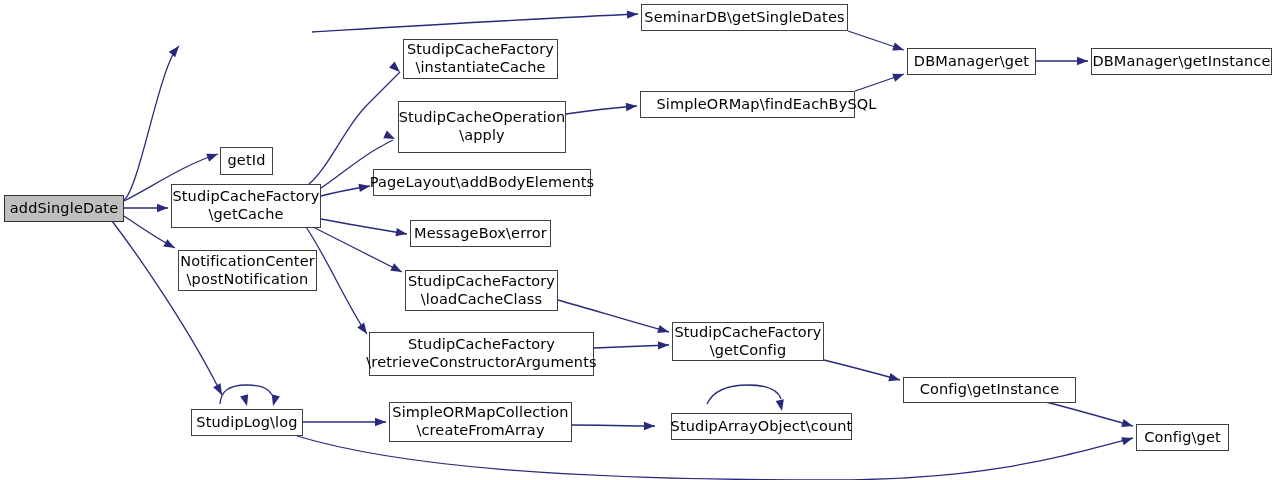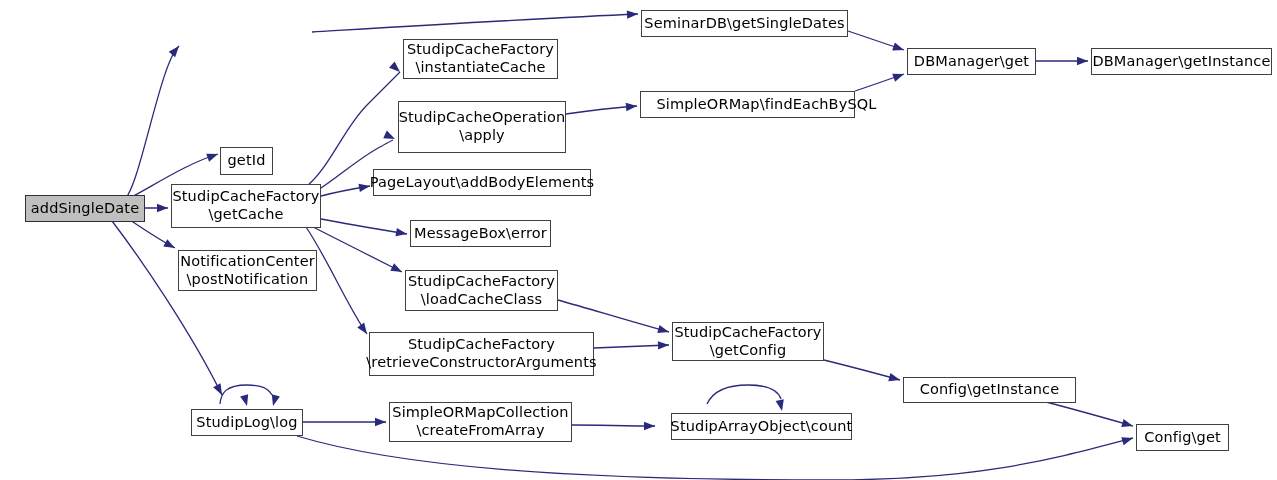--- a/index.html
+++ b/index.html
@@ -94,40 +94,40 @@
       <path d="M572,425 C598,425 628,426 655,426" fill="none" stroke="#2a2a7a" stroke-width="1.3"></path>
       <polygon points="0,0 -11,-4.2 -11,4.2" fill="#2a2a7a" transform="translate(655,426) rotate(0)"></polygon>
       <path d="M297,436 C400,467 570,480 828,480 C980,480 1053,459 1133,438" fill="none" stroke="#2a2a7a" stroke-width="1.3"></path>
       <polygon points="0,0 -11,-4.2 -11,4.2" fill="#2a2a7a" transform="translate(1133,438) rotate(-17)"></polygon>
       <path d="M220,404 C221,393 226,385 247,385 C261,385 268,388 272,395" fill="none" stroke="#2a2a7a" stroke-width="1.3"></path>
       <polygon points="0,0 -11,-4.2 -11,4.2" fill="#2a2a7a" transform="translate(247,406) rotate(75)"></polygon>
       <polygon points="0,0 -11,-4.2 -11,4.2" fill="#2a2a7a" transform="translate(273,406) rotate(105)"></polygon>
       <path d="M707,404 C712,393 723,385 748,385 C766,385 778,390 781,399" fill="none" stroke="#2a2a7a" stroke-width="1.3"></path>
       <polygon points="0,0 -11,-4.2 -11,4.2" fill="#2a2a7a" transform="translate(782,411) rotate(78)"></polygon>
     </svg>
-<div class="node root" style="left: 4px; top: 195px; width: 120px; height: 27px; margin-left: 21px;"><span>addSingleDate</span></div>
+<div class="node root" style="left: 4px; top: 195px; width: 120px; height: 27px;"><span>addSingleDate</span></div>
     <div class="node" style="left: 220px; top: 147px; width: 53px; height: 28px;"><span>getId</span></div>
     <div class="node" style="left: 171px; top: 184px; width: 150px; height: 44px;"><span>StudipCacheFactory
 \getCache</span></div>
     <div class="node" style="left: 178px; top: 250px; width: 139px; height: 41px;"><span>NotificationCenter
 \postNotification</span></div>
     <div class="node" style="left: 191px; top: 409px; width: 112px; height: 27px;"><span>StudipLog\log</span></div>
     <div class="node" style="left: 403px; top: 39px; width: 155px; height: 40px;"><span>StudipCacheFactory
 \instantiateCache</span></div>
     <div class="node" style="left: 398px; top: 101px; width: 168px; height: 52px;"><span>StudipCacheOperation
 \apply</span></div>
     <div class="node" style="left: 373px; top: 169px; width: 218px; height: 27px; align-items: center;"><span>PageLayout\addBodyElements</span></div>
     <div class="node" style="left: 410px; top: 220px; width: 141px; height: 27px;"><span>MessageBox\error</span></div>
     <div class="node" style="left: 405px; top: 270px; width: 153px; height: 41px;"><span>StudipCacheFactory
 \loadCacheClass</span></div>
     <div class="node" style="left: 369px; top: 332px; width: 225px; height: 44px;"><span>StudipCacheFactory
 \retrieveConstructorArguments</span></div>
     <div class="node" style="left: 389px; top: 402px; width: 183px; height: 40px;"><span>SimpleORMapCollection
 \createFromArray</span></div>
-    <div class="node" style="left: 641px; top: 4px; width: 207px; height: 27px; margin-top: 6px;"><span>SeminarDB\getSingleDates</span></div>
+    <div class="node" style="left: 641px; top: 4px; width: 207px; height: 27px;"><span>SeminarDB\getSingleDates</span></div>
     <div class="node" style="left: 640px; top: 91px; width: 215px; height: 27px; padding-left: 38px;"><span>SimpleORMap\findEachBySQL</span></div>
     <div class="node" style="left: 907px; top: 48px; width: 129px; height: 27px;"><span>DBManager\get</span></div>
     <div class="node" style="left: 1091px; top: 48px; width: 181px; height: 27px;"><span>DBManager\getInstance</span></div>
     <div class="node" style="left: 672px; top: 322px; width: 152px; height: 39px;"><span>StudipCacheFactory
 \getConfig</span></div>
     <div class="node" style="left: 658px; top: 413px; width: 181px; height: 27px; margin-left: 13px;"><span>StudipArrayObject\count</span></div>
     <div class="node" style="left: 903px; top: 377px; width: 173px; height: 26px;"><span>Config\getInstance</span></div>
     <div class="node" style="left: 1136px; top: 424px; width: 93px; height: 27px;"><span>Config\get</span></div>
   </div>
 

